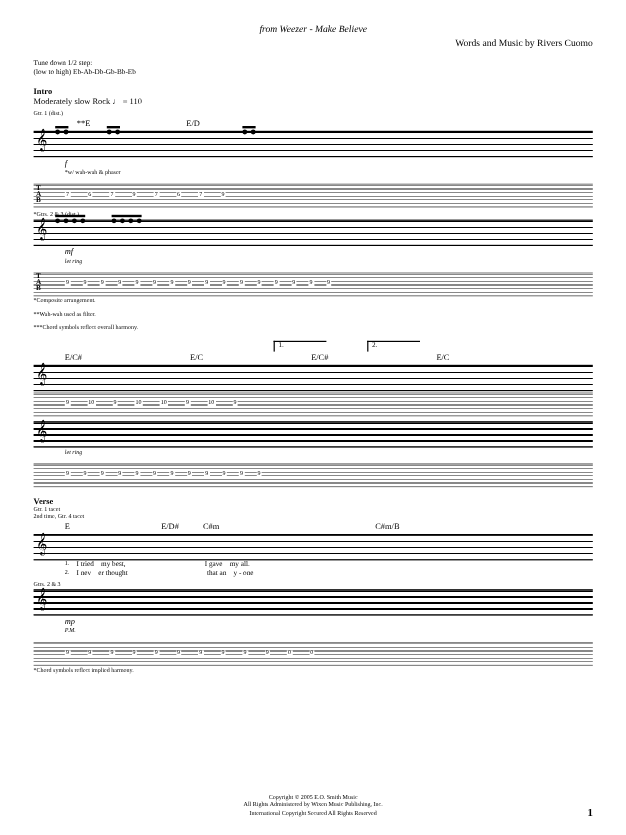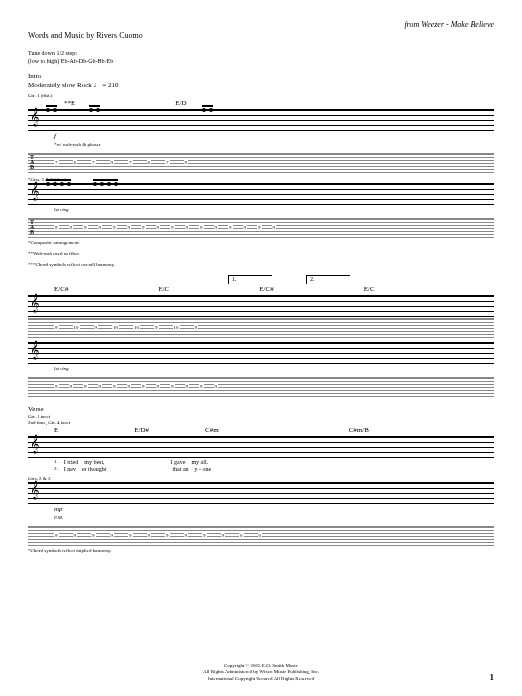--- a/index.html
+++ b/index.html
@@ -1,21 +1,21 @@
 <!DOCTYPE html>
 <html><head>
 <meta charset="utf-8">
 <style>
 body{margin:0;padding:0;background:#fff;font-family:Georgia,serif;width:522px;height:696px;overflow:hidden;position:relative}
 .page{padding:20px 28px}
-.source{font-size:8px;text-align:right;font-style:italic;margin-bottom:2px}
+.source{font-size:8px;text-align:center;font-style:italic;margin-bottom:2px}
 .title{font-size:22px;font-weight:bold;text-align:center;margin:0 0 2px 0}
-.credits{font-size:8px;text-align:left;margin-bottom:10px}
+.credits{font-size:8px;text-align:right;margin-bottom:10px}
 .tune-note{font-size:6px;line-height:1.3;margin-bottom:6px}
-.section-label{font-size:7px;font-weight:normal;margin-bottom:1px}
+.section-label{font-size:7px;font-weight:bold;margin-bottom:1px}
 .tempo{font-size:7px;margin-bottom:4px}
 .system{margin-bottom:8px}
 .staff-pair{position:relative}
 .notation{height:20px;border-top:1px solid #000;border-bottom:1px solid #000;background:repeating-linear-gradient(to bottom,#000 0,#000 1px,transparent 1px,transparent 5px);margin-bottom:1px;position:relative}
 .tab{height:18px;background:repeating-linear-gradient(to bottom,#888 0,#888 1px,transparent 1px,transparent 3px);border-top:1px solid #888;border-bottom:1px solid #888;position:relative;margin-bottom:2px}
 .notes{position:absolute;top:-2px;left:18px;right:0;height:24px;display:flex;align-items:flex-start;gap:2px}
 .note-head{width:4px;height:4px;background:#000;border-radius:50%;display:inline-block}
 .beam{display:flex;gap:3px;position:relative}
 .beam::before{content:"";position:absolute;top:-3px;left:0;right:0;height:2px;background:#000}
 .tab-nums{position:absolute;top:0;left:18px;right:0;height:18px;font-size:5px;display:flex;align-items:center;gap:14px;padding-left:8px}
@@ -42,27 +42,27 @@
     <span>from Weezer - </span><em>Make Believe</em>
   </div>
   <div class="credits">Words and Music by Rivers Cuomo</div>
 
   <div class="tune-note">
     <div>Tune down 1/2 step:</div>
     <div>(low to high) Eb-Ab-Db-Gb-Bb-Eb</div>
   </div>
 
   <div class="section-label">Intro</div>
-  <div class="tempo">Moderately slow Rock ♩ = 210</div>
+  <div class="tempo">Moderately slow Rock ♩ = 110</div>
 
   <div class="system">
     <div class="gtr-label">Gtr. 1 (dist.)</div>
     <div class="chord-row">
       <span class="chord" style="margin-left:10px">**E</span>
-      <span class="chord" style="margin-left:100px">E/D</span>
+      <span class="chord" style="margin-left:80px">E/D</span>
     </div>
     <div class="staff-pair">
       <div class="notation">
         <span class="clef">𝄞</span>
         <div class="notes">
             <div class="beam">
               <span class="note-head"></span>
               <span class="note-head"></span>
             </div>
             <div class="beam" style="margin-left:30px">
@@ -103,20 +103,21 @@
               <span class="note-head"></span>
             </div>
             <div class="beam" style="margin-left:20px">
               <span class="note-head"></span>
               <span class="note-head"></span>
               <span class="note-head"></span>
               <span class="note-head"></span>
             </div>
           </div>
       </div>
+      <div class="dynamic">mf</div>
       <div class="footnote" style="padding-left:26px;font-style:italic">let ring</div>
       <div class="tab">
         <div class="tab-label">T<br>A<br>B</div>
         <div class="tab-nums" style="gap:10px">
           <span class="tnum">9</span>
             <span class="tnum">9</span>
             <span class="tnum">9</span>
             <span class="tnum">9</span>
             <span class="tnum">9</span>
             <span class="tnum">9</span>
@@ -190,21 +191,21 @@
     </div>
   </div>
 
   <div class="system">
     <div class="section-label">Verse</div>
     <div class="gtr-label">Gtr. 1 tacet</div>
     <div class="gtr-label">2nd time, Gtr. 4 tacet</div>
     <div class="chord-row">
       <span class="chord">E</span>
       <span class="chord" style="margin-left:76px">E/D#</span>
-      <span class="chord" style="margin-left:56px">C#m</span>
+      <span class="chord" style="margin-left:20px">C#m</span>
       <span class="chord" style="margin-left:130px">C#m/B</span>
     </div>
     <div class="notation">
         <span class="clef">𝄞</span>
       </div>
     <div class="lyrics">
       <span class="lyric-num">1.</span>
       <span>I tried</span>
       <span>my best,</span>
       <span style="margin-left:60px">I gave</span>

